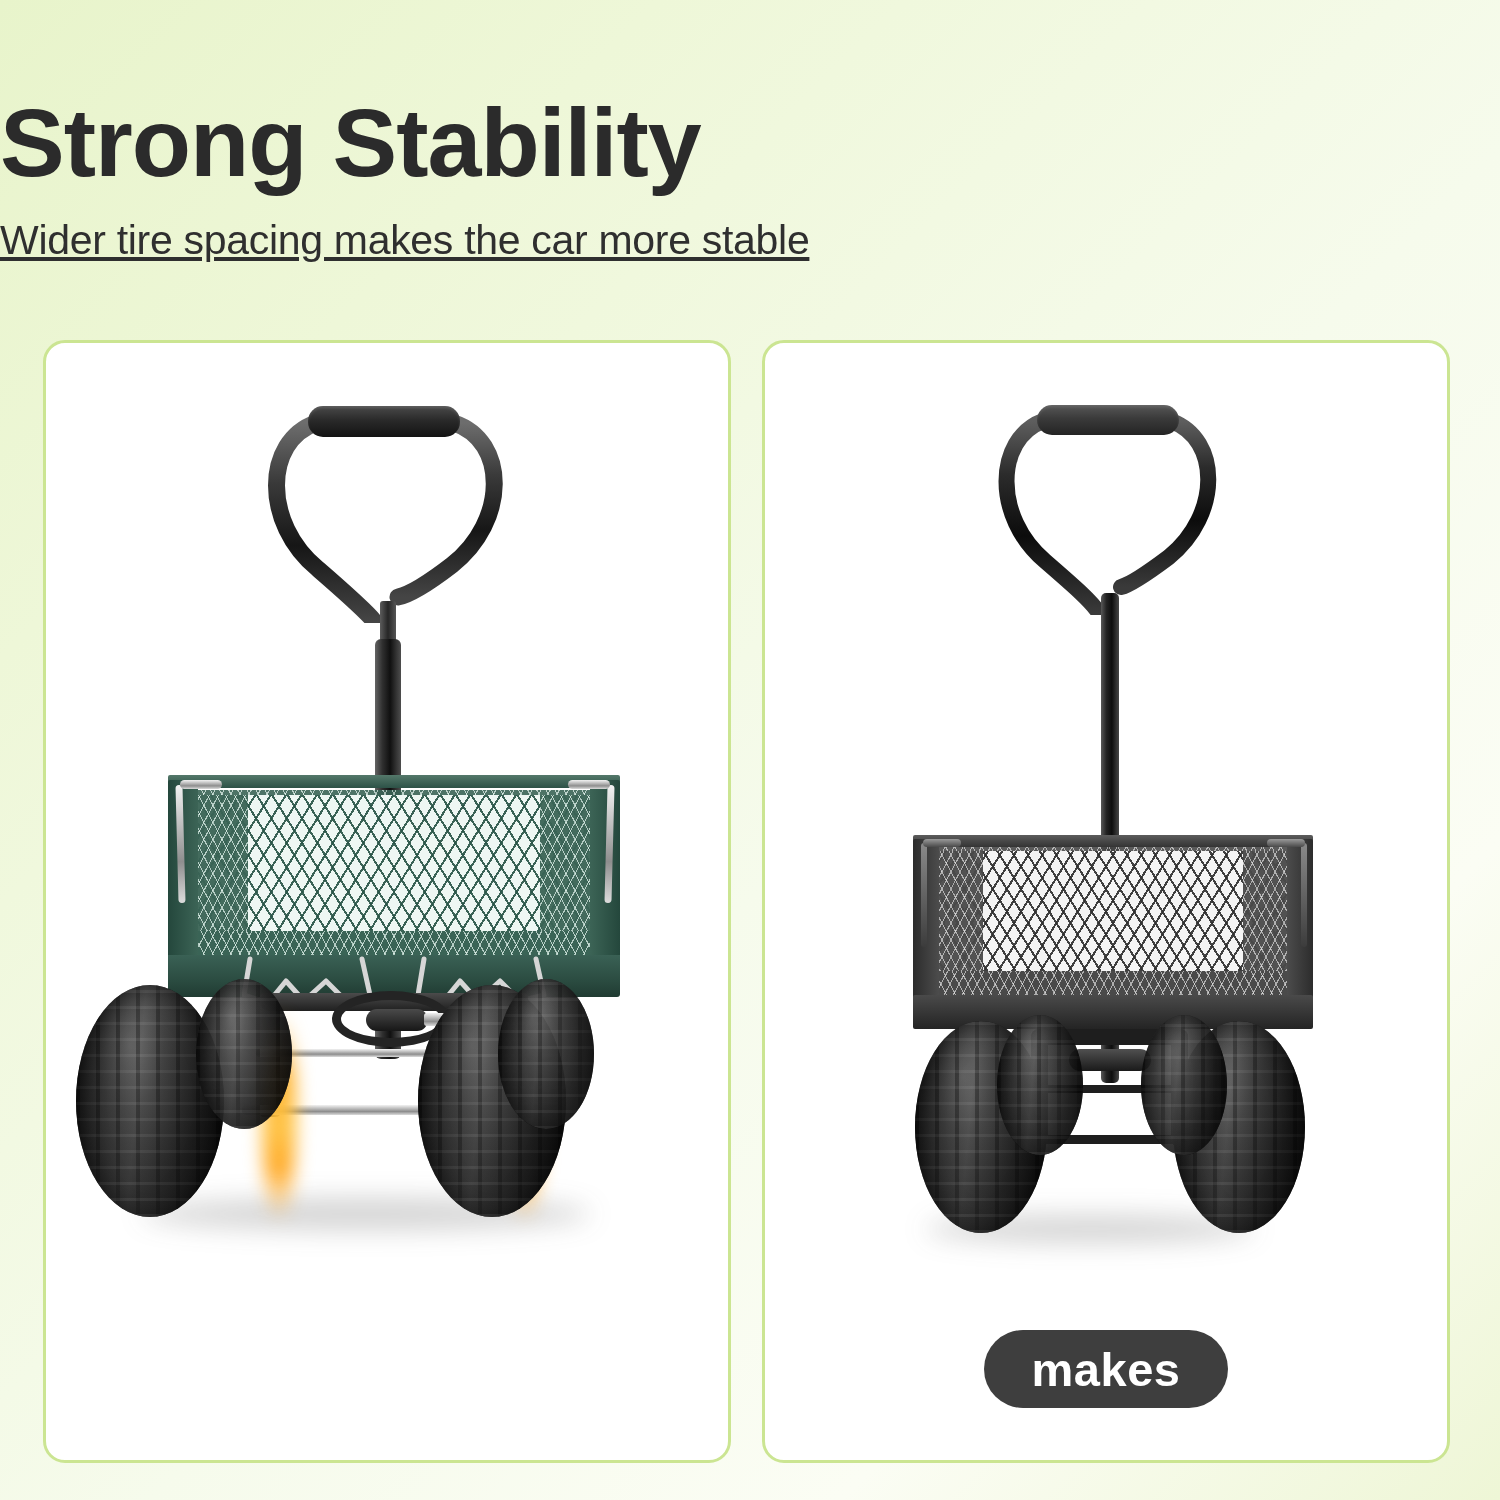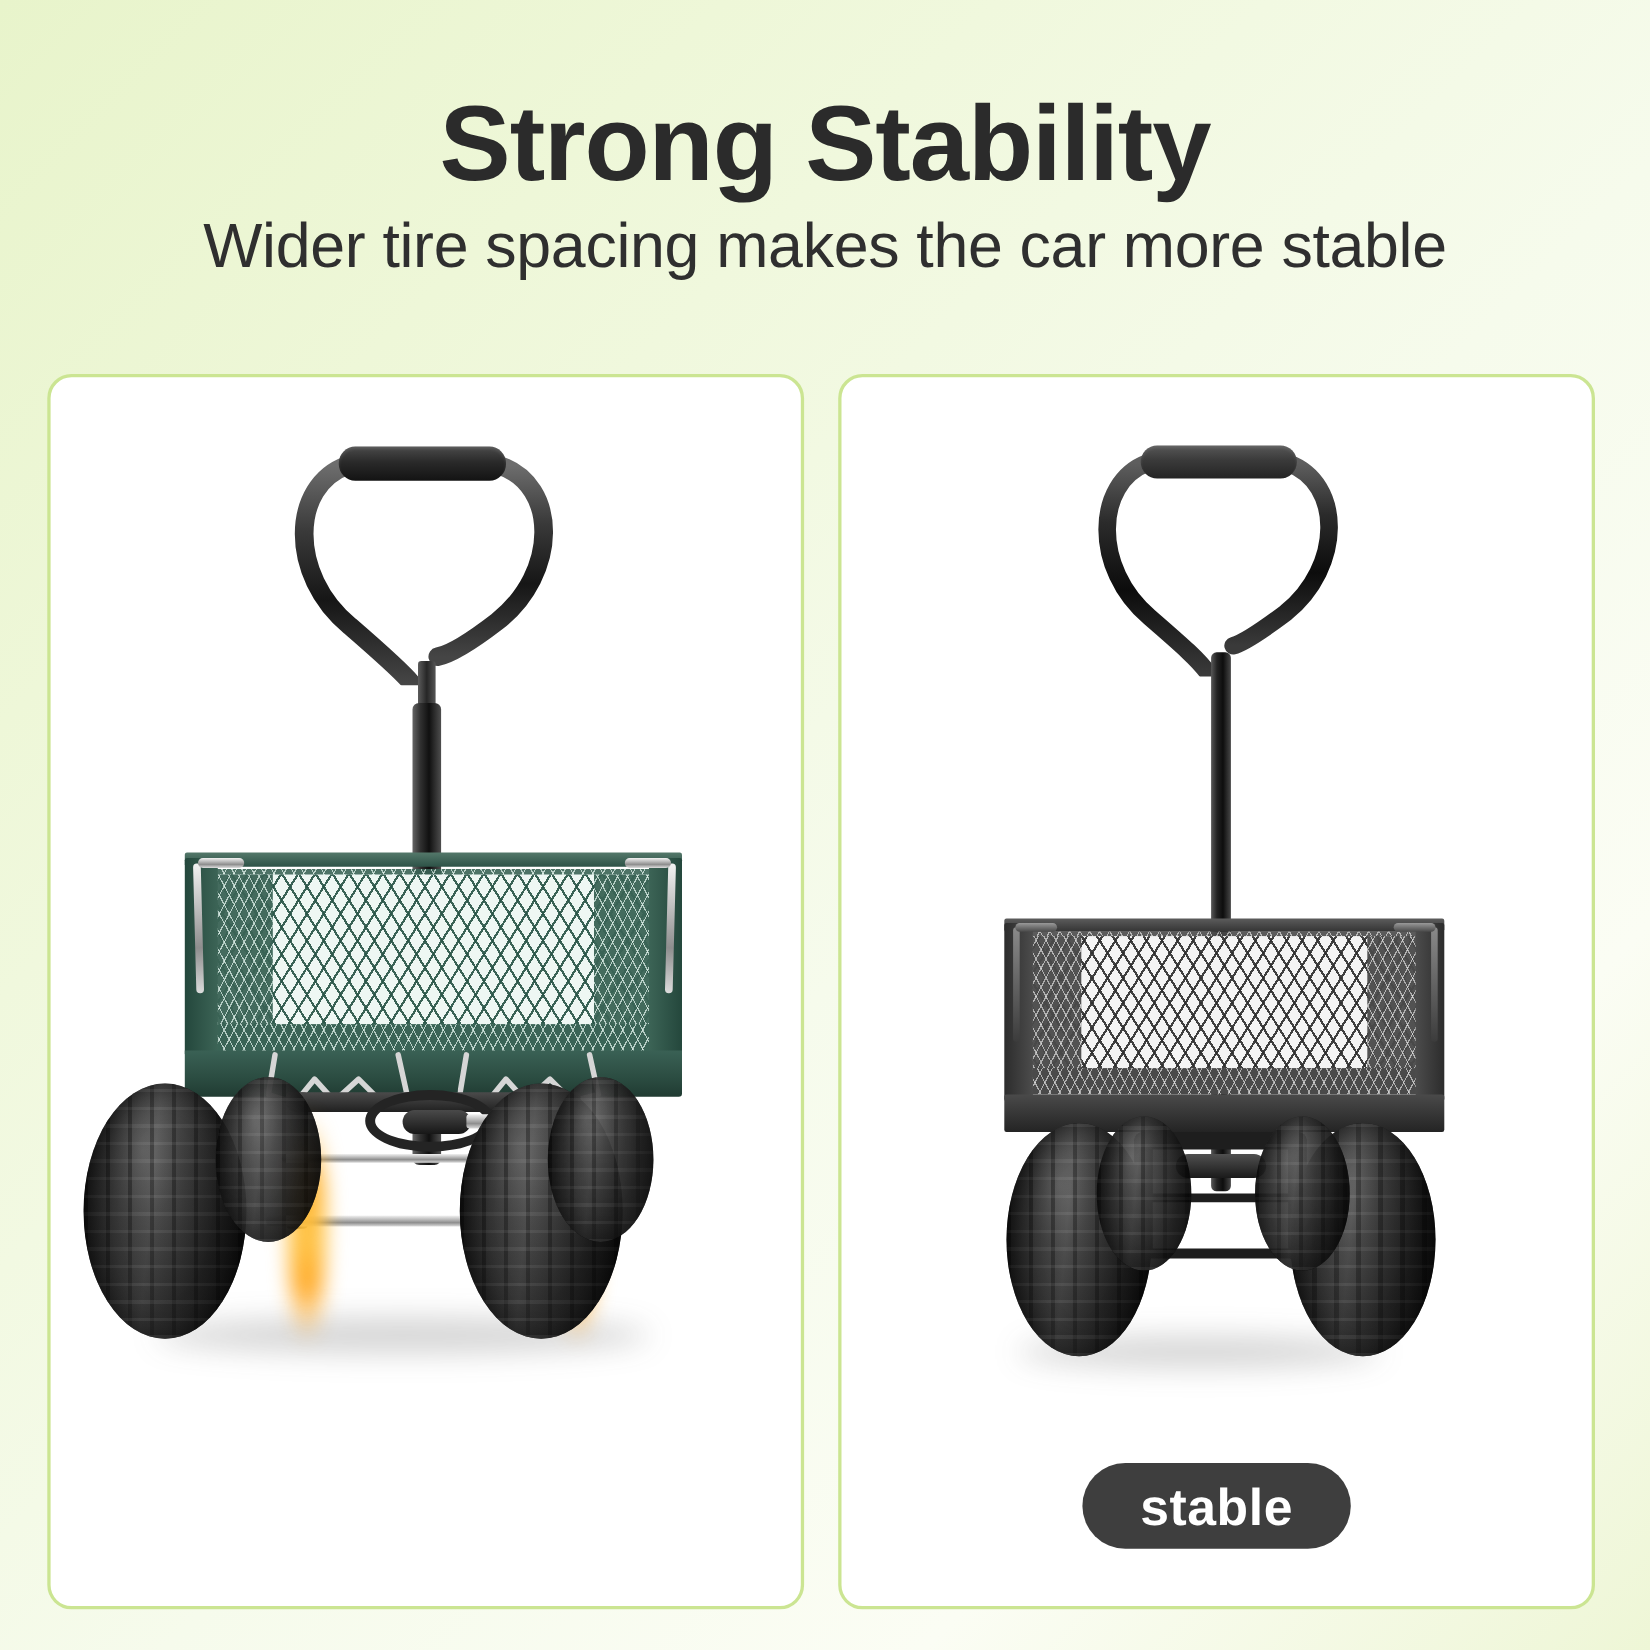--- a/index.html
+++ b/index.html
@@ -11,37 +11,38 @@
   }
 
   #page {
     position: relative;
     width: 1500px; height: 1500px;
     background: linear-gradient(135deg, #e8f4cb 0%, #eef7d8 22%, #f6fbec 55%, #fbfdf4 78%, #eef6d6 100%);
   }
 
   
   #header {
-    position: absolute; top: 4px; left: 0; width: 1500px; height: 320px;
-    text-align: center;
+    position: absolute; top: 16px; left: 0; width: 1500px; height: 320px;
+    text-align: left;
   }
   #title {
     margin-top: 78px;
     font-size: 97px;
     font-weight: bold;
     letter-spacing: -1px;
     color: #2b2b2b;
     line-height: 1.02;
   }
   #subtitle {
-    margin-top: 10px;
-    font-size: 57px;
+    margin-top: 24px;
+    font-size: 41px;
     font-weight: normal;
     color: #2f2f2f;
     letter-spacing: -0.3px;
+    text-decoration: underline;
   }
 
   
   .card {
     position: absolute;
     top: 340px;
     width: 688px; height: 1123px;
     background: #ffffff;
     border: 3px solid #cbe592;
     border-radius: 22px;
@@ -368,17 +369,17 @@
         <div class="tread"></div>
         <div class="wheel-shade"></div>
       </div>
       <div class="wheel" style="left:376px; top:672px; width:86px; height:140px; opacity:.95;">
         <div class="tread"></div>
         <div class="wheel-shade"></div>
       </div>
     </div>
 
     <div class="badge" id="badge-other">
-      <span>stable</span>
+      <span>makes</span>
     </div>
   </div>
 
 </div>
 
 </body></html>

